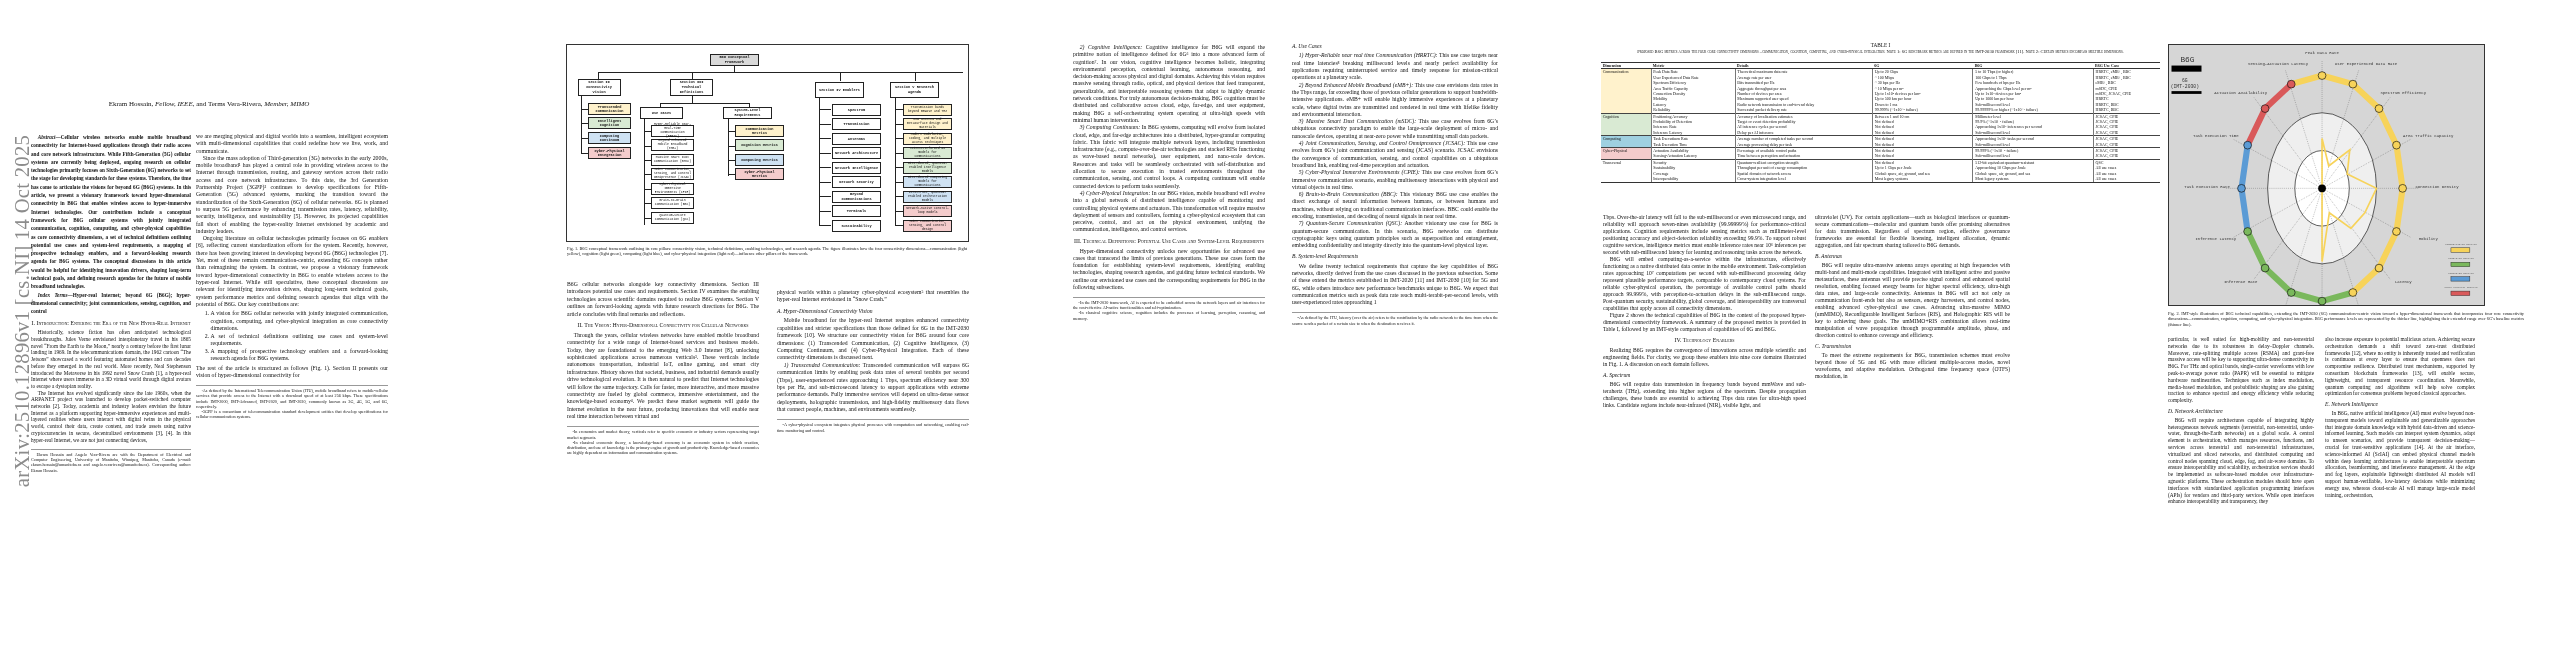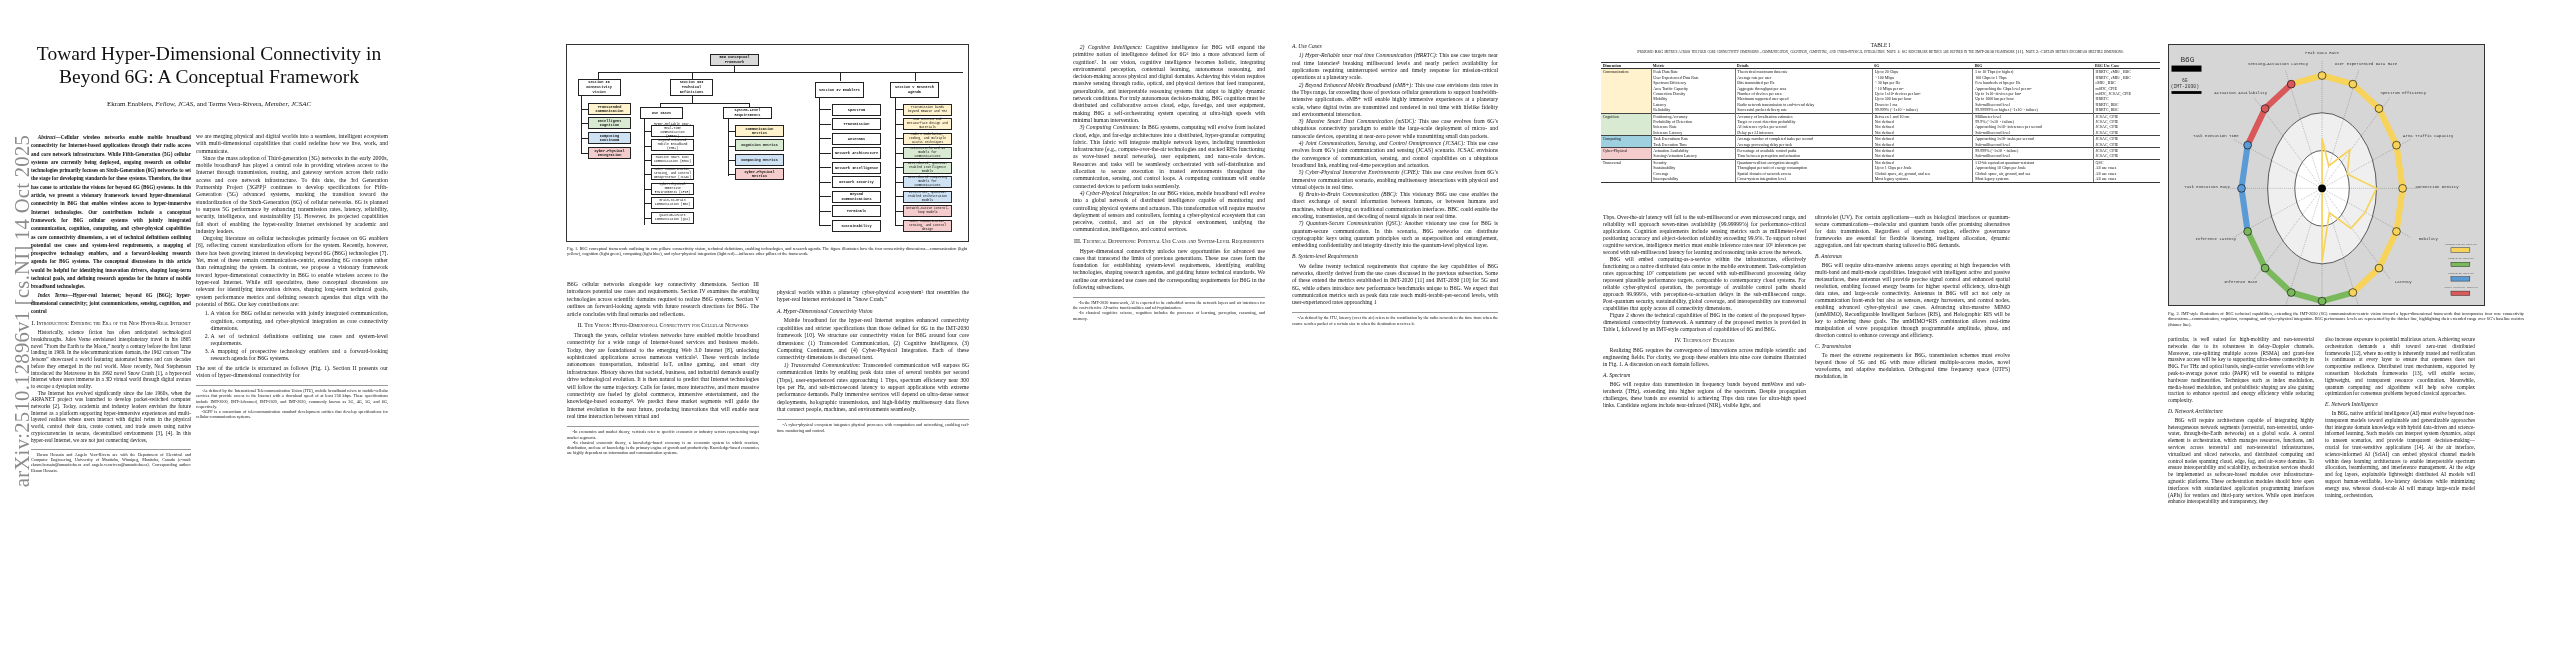--- a/index.html
+++ b/index.html
@@ -48,23 +48,22 @@
   
   .fig2 { position:absolute; left:2168px; top:44px; width:315px; height:260px; background:#d6d6d6; border:0.6px solid #333; }
 </style>
 </head>
 <body>
 
 <div class="page" style="left:0; width:422px;">
   <div class="arxiv">
       <span>arXiv:2510.12896v1  [cs.NI]  14 Oct 2025</span>
     </div>
-  <div class="title">Toward Hyper-Dimensional Connectivity in Beyond 6G: A Conceptual Framework</div>
   <div class="authors">
-    <span>Ekram Enablers, </span><i>Fellow, JCAS,</i><span> and Terms Vera-Rivera, </span><i>Member, JCSAC</i>
+    <span>Ekram Hossain, </span><i>Fellow, IEEE,</i><span> and Terms Vera-Rivera, </span><i>Member, MIMO</i>
   </div>
 
   <div class="col" style="left:31px; top:133px; width:160px;">
     <p class="abstract"><i>Abstract</i><span>—Cellular wireless networks enable mobile broadband connectivity for Internet-based applications through their radio access and core network infrastructure. While Fifth-Generation (5G) cellular systems are currently being deployed, ongoing research on cellular technologies primarily focuses on Sixth-Generation (6G) networks to set the stage for developing standards for these systems. Therefore, the time has come to articulate the visions for beyond 6G (B6G) systems. In this article, we present a visionary framework toward hyper-dimensional connectivity in B6G that enables wireless access to hyper-immersive Internet technologies. Our contributions include a conceptual framework for B6G cellular systems with jointly integrated communication, cognition, computing, and cyber-physical capabilities as core connectivity dimensions, a set of technical definitions outlining potential use cases and system-level requirements, a mapping of prospective technology enablers, and a forward-looking research agenda for B6G systems. The conceptual discussions in this article would be helpful for identifying innovation drivers, shaping long-term technical goals, and defining research agendas for the future of mobile broadband technologies.</span></p>
     <p class="abstract"><i>Index Terms</i><span>—Hyper-real Internet; beyond 6G (B6G); hyper-dimensional connectivity; joint communications, sensing, cognition, and control</span></p>
     <div class="sec-title">I. Introduction: Entering the Era of the New Hyper-Real Internet</div>
     <p>Historically, science fiction has often anticipated technological breakthroughs. Jules Verne envisioned interplanetary travel in his 1865 novel “From the Earth to the Moon,” nearly a century before the first lunar landing in 1969. In the telecommunications domain, the 1962 cartoon “The Jetsons” showcased a world featuring automated homes and cars decades before they emerged in the real world. More recently, Neal Stephenson introduced the Metaverse in his 1992 novel Snow Crash [1], a hyper-real Internet where users immerse in a 3D virtual world through digital avatars to escape a dystopian reality.</p>
     <p>The Internet has evolved significantly since the late 1960s, when the ARPANET project was launched to develop packet-switched computer networks [2]. Today, academia and industry leaders envision the future Internet as a platform supporting hyper-immersive experiences and multi-layered realities where users interact with digital twins in the physical world, control their data, create content, and trade assets using native cryptocurrencies in secure, decentralized environments [3], [4]. In this hyper-real Internet, we are not just connecting devices,</p>
     <div class="footnotes">
       <div>Ekram Hossain and Angelo Vera-Rivera are with the Department of Electrical and Computer Engineering, University of Manitoba, Winnipeg, Manitoba, Canada (e-mail: ekram.hossain@umanitoba.ca and angelo.verarivera@umanitoba.ca). Corresponding author: Ekram Hossain.</div>

